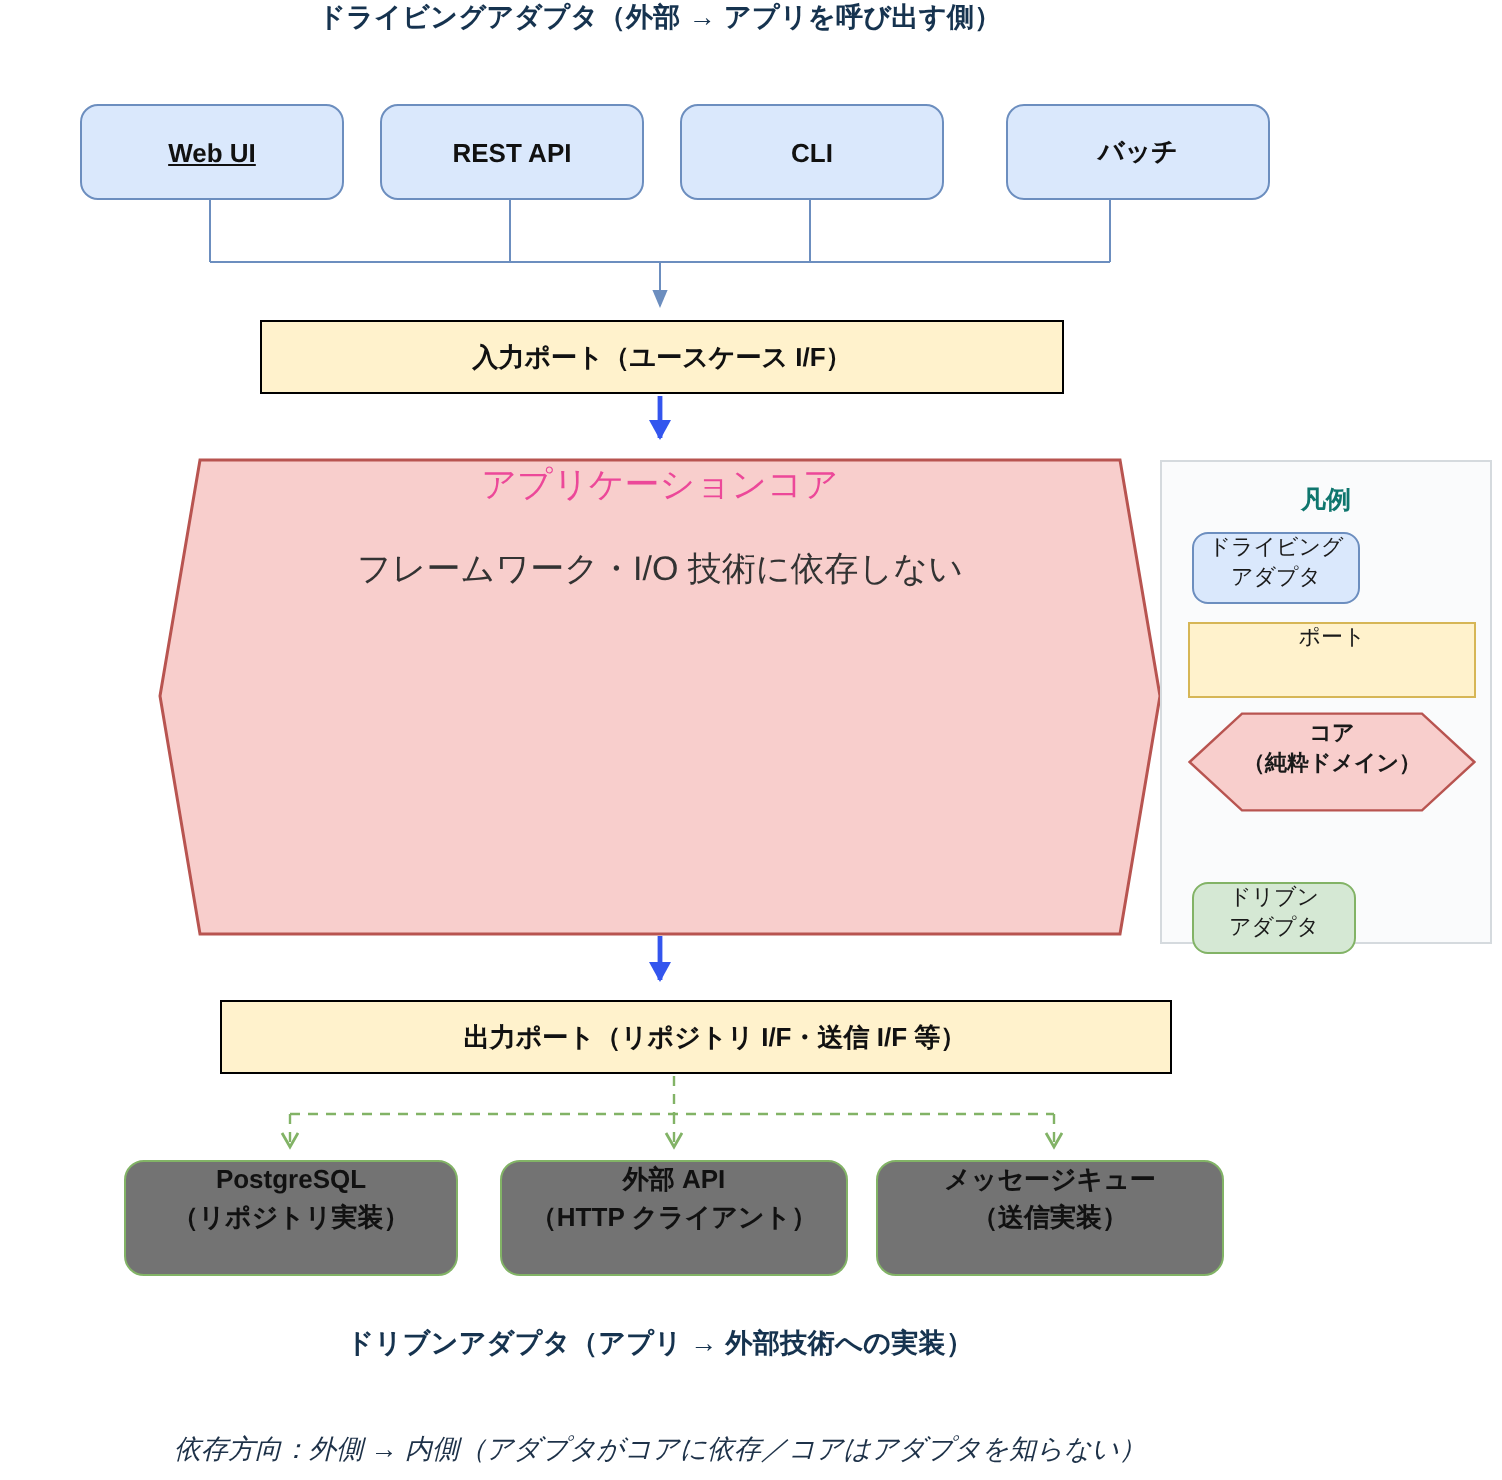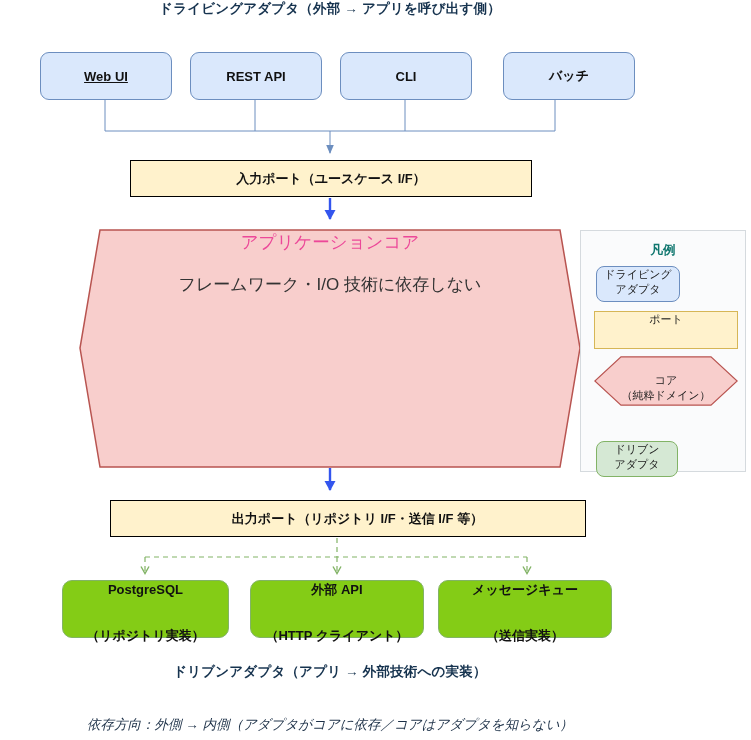--- a/index.html
+++ b/index.html
@@ -6,32 +6,32 @@
   body{font-family:"Liberation Sans","DejaVu Sans",sans-serif;}
   .canvas{position:relative;width:751px;height:740px;background:#ffffff;overflow:hidden;}
   .layer-svg{position:absolute;left:0;top:0;z-index:1;}
   .abs{position:absolute;z-index:2;}
   .center-flex{display:flex;align-items:center;justify-content:center;text-align:center;}
   .col-flex{display:flex;flex-direction:column;align-items:center;justify-content:flex-start;text-align:center;}
   .title-text{font-weight:bold;font-size:13.5px;color:#16334f;letter-spacing:.2px;}
   .note-text{font-style:italic;font-size:13.5px;color:#1d3148;}
   .node-blue{background:#dae8fc;border:1px solid #6c8ebf;border-radius:9px;font-weight:bold;font-size:13px;color:#111;}
   .node-yellow{background:#fff2cc;border:1px solid #000000;font-weight:bold;font-size:13px;color:#111;}
-  .node-green{background:#84cc16;border:1px solid #82b366;border-radius:10px;font-weight:bold;font-size:13px;color:#111;line-height:1.45;gap:27px;}
+  .node-green{background:#737373;border:1px solid #82b366;border-radius:10px;font-weight:bold;font-size:13px;color:#111;line-height:1.45;}
   .core-title{font-weight:normal;font-size:17.5px;color:#ec4899;}
   .core-sub{font-size:13.5px;color:#222;}
   .core-note{font-size:17px;color:#333;}
   .legend-panel{background:#fafbfc;border:1px solid #d5dade;}
   .legend-title{font-weight:bold;font-size:12.5px;color:#0f766e;text-align:center;}
   .legend-node{font-size:11px;color:#1a1a1a;line-height:1.4;}
   .lg-blue{background:#dae8fc;border:1px solid #6c8ebf;border-radius:8px;}
   .lg-yellow{background:#fff2cc;border:1px solid #d6b656;gap:40px;}
   .lg-green{background:#d5e8d4;border:1px solid #82b366;border-radius:8px;margin-top:25px;}
   .lg-hex-wrap{position:absolute;}
-  .lg-hex-label{position:absolute;left:0;top:17px;width:100%;height:100%;}
+  .lg-hex-label{position:absolute;left:0;top:4px;width:100%;height:100%;font-weight:bold;}
 </style>
 </head>
 <body>
 
 <div class="canvas">
 
   <svg class="layer-svg" width="751" height="740">
     <defs>
       <marker id="mSmallBlue" markerWidth="12" markerHeight="12" refX="8" refY="5" orient="auto" markerUnits="userSpaceOnUse">
         <path d="M0,1.2 L9,5 L0,8.8 z" fill="#6c8ebf"></path>

